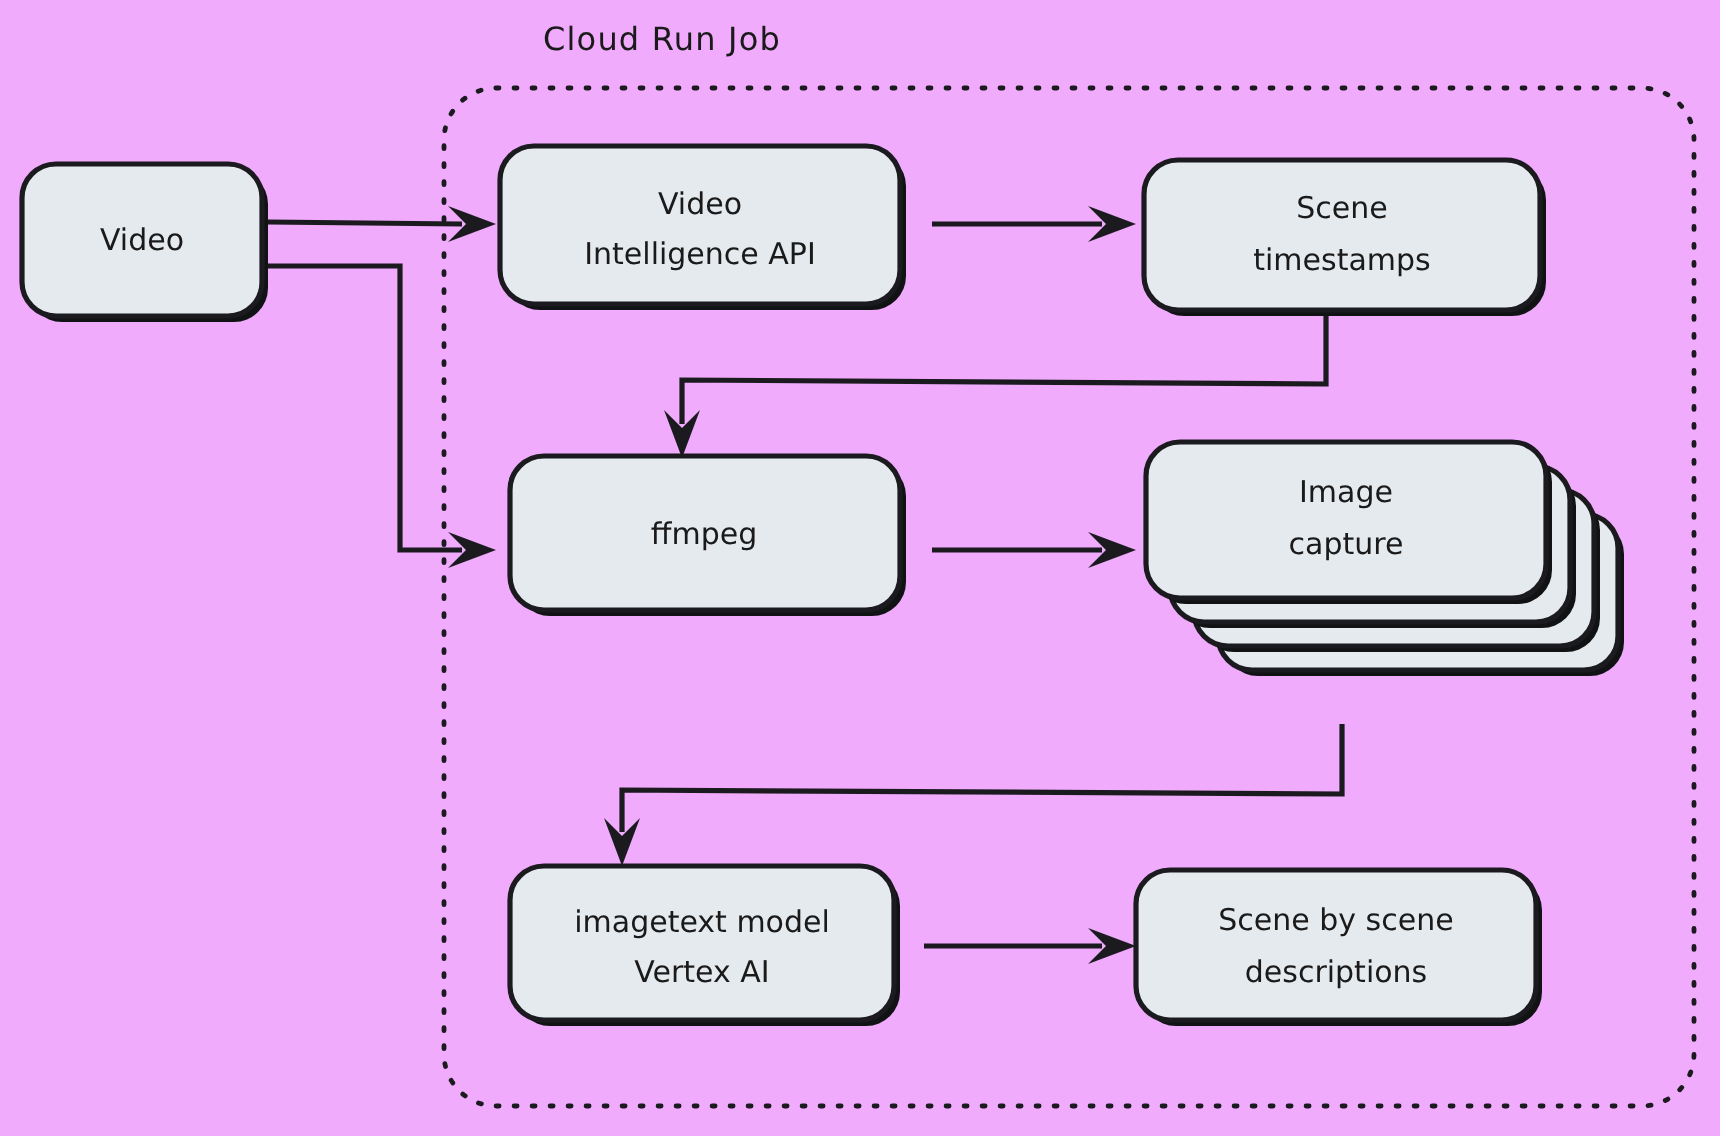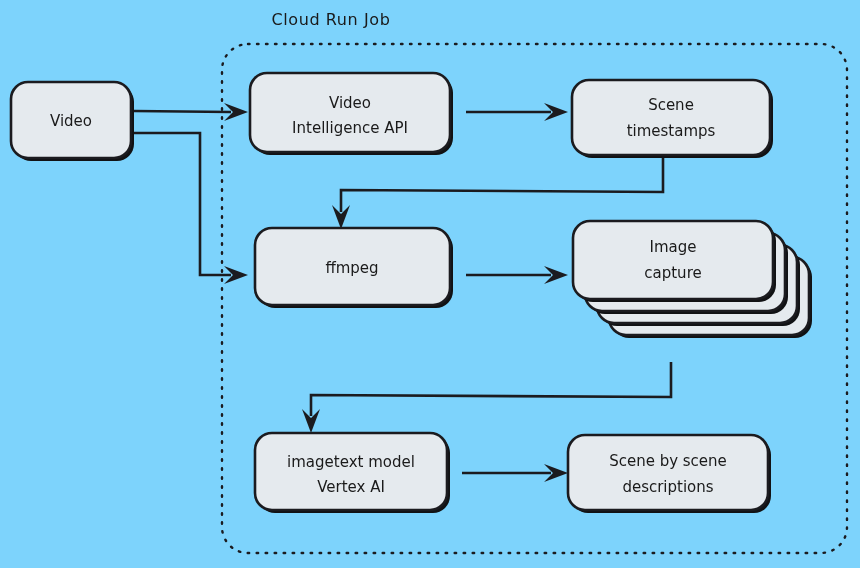--- a/index.html
+++ b/index.html
@@ -4,21 +4,21 @@
 <style>
   html, body {
     margin: 0;
     padding: 0;
     background: #ffffff;
   }
   #canvas {
     position: relative;
     width: 860px;
     height: 568px;
-    background: #7dd3fc;
+    background: #f0abfc;
     overflow: hidden;
     font-family: "DejaVu Sans", sans-serif;
   }
   #diagram-svg {
     position: absolute;
     top: 0;
     left: 0;
     width: 860px;
     height: 568px;
   }

